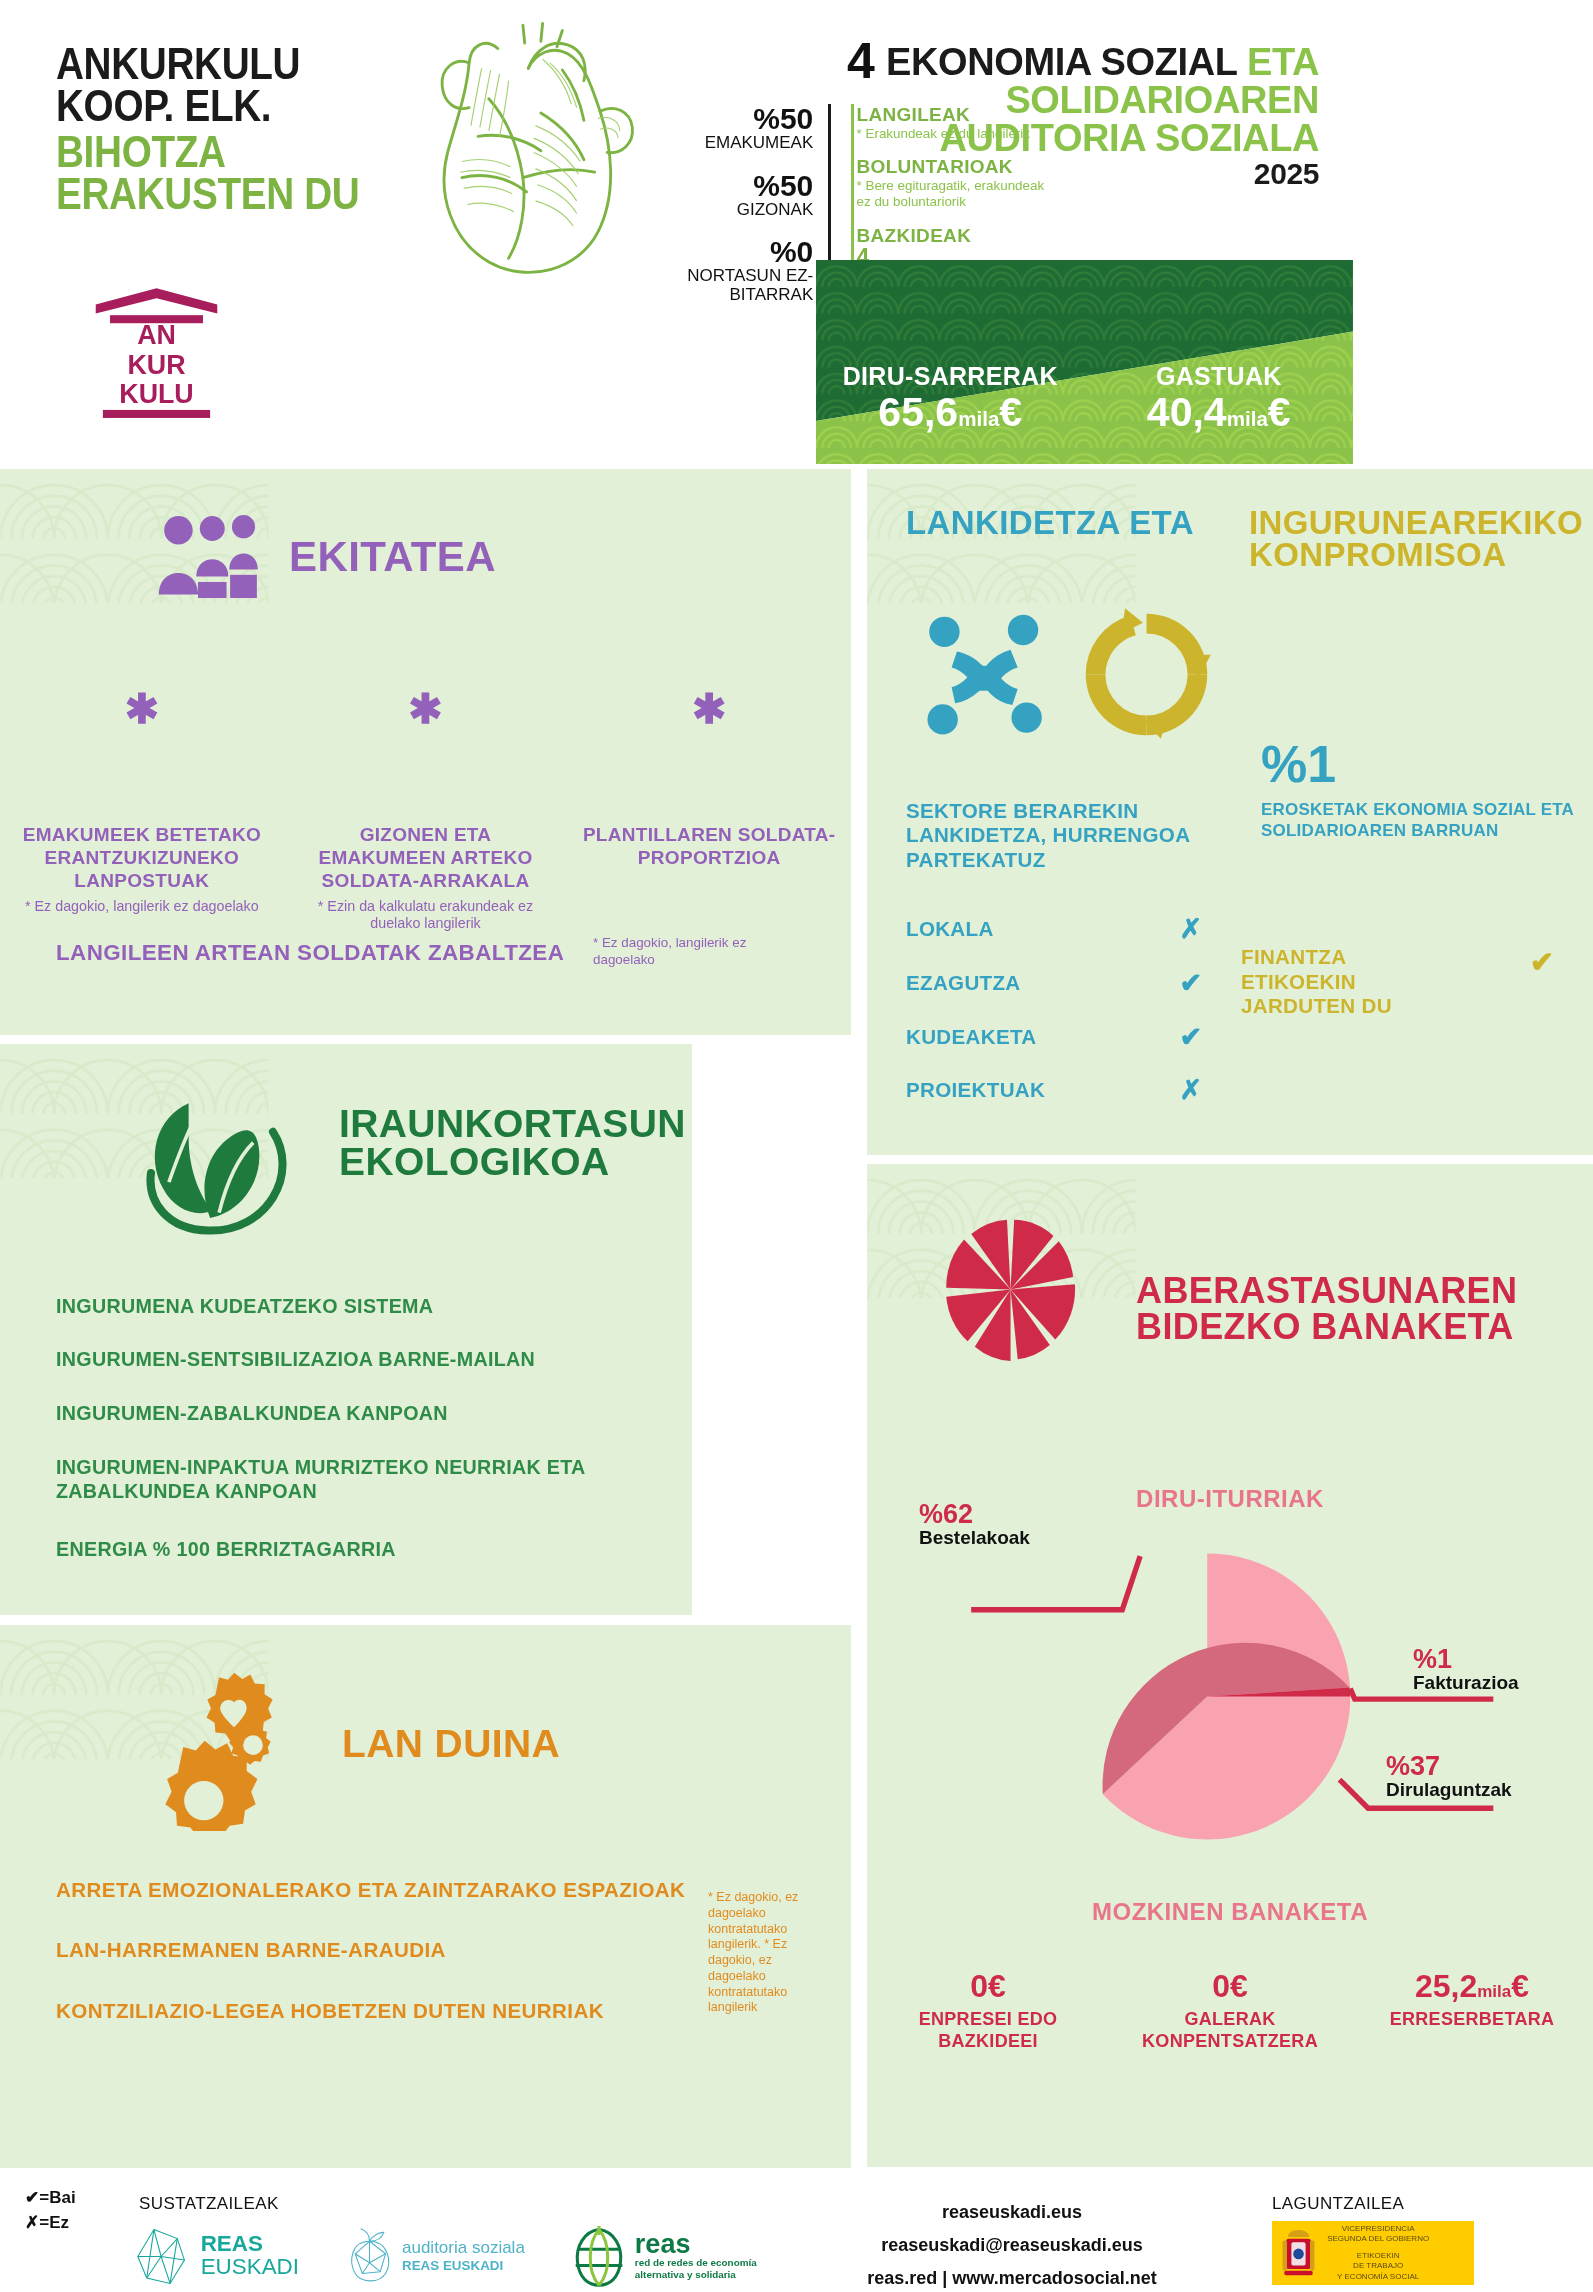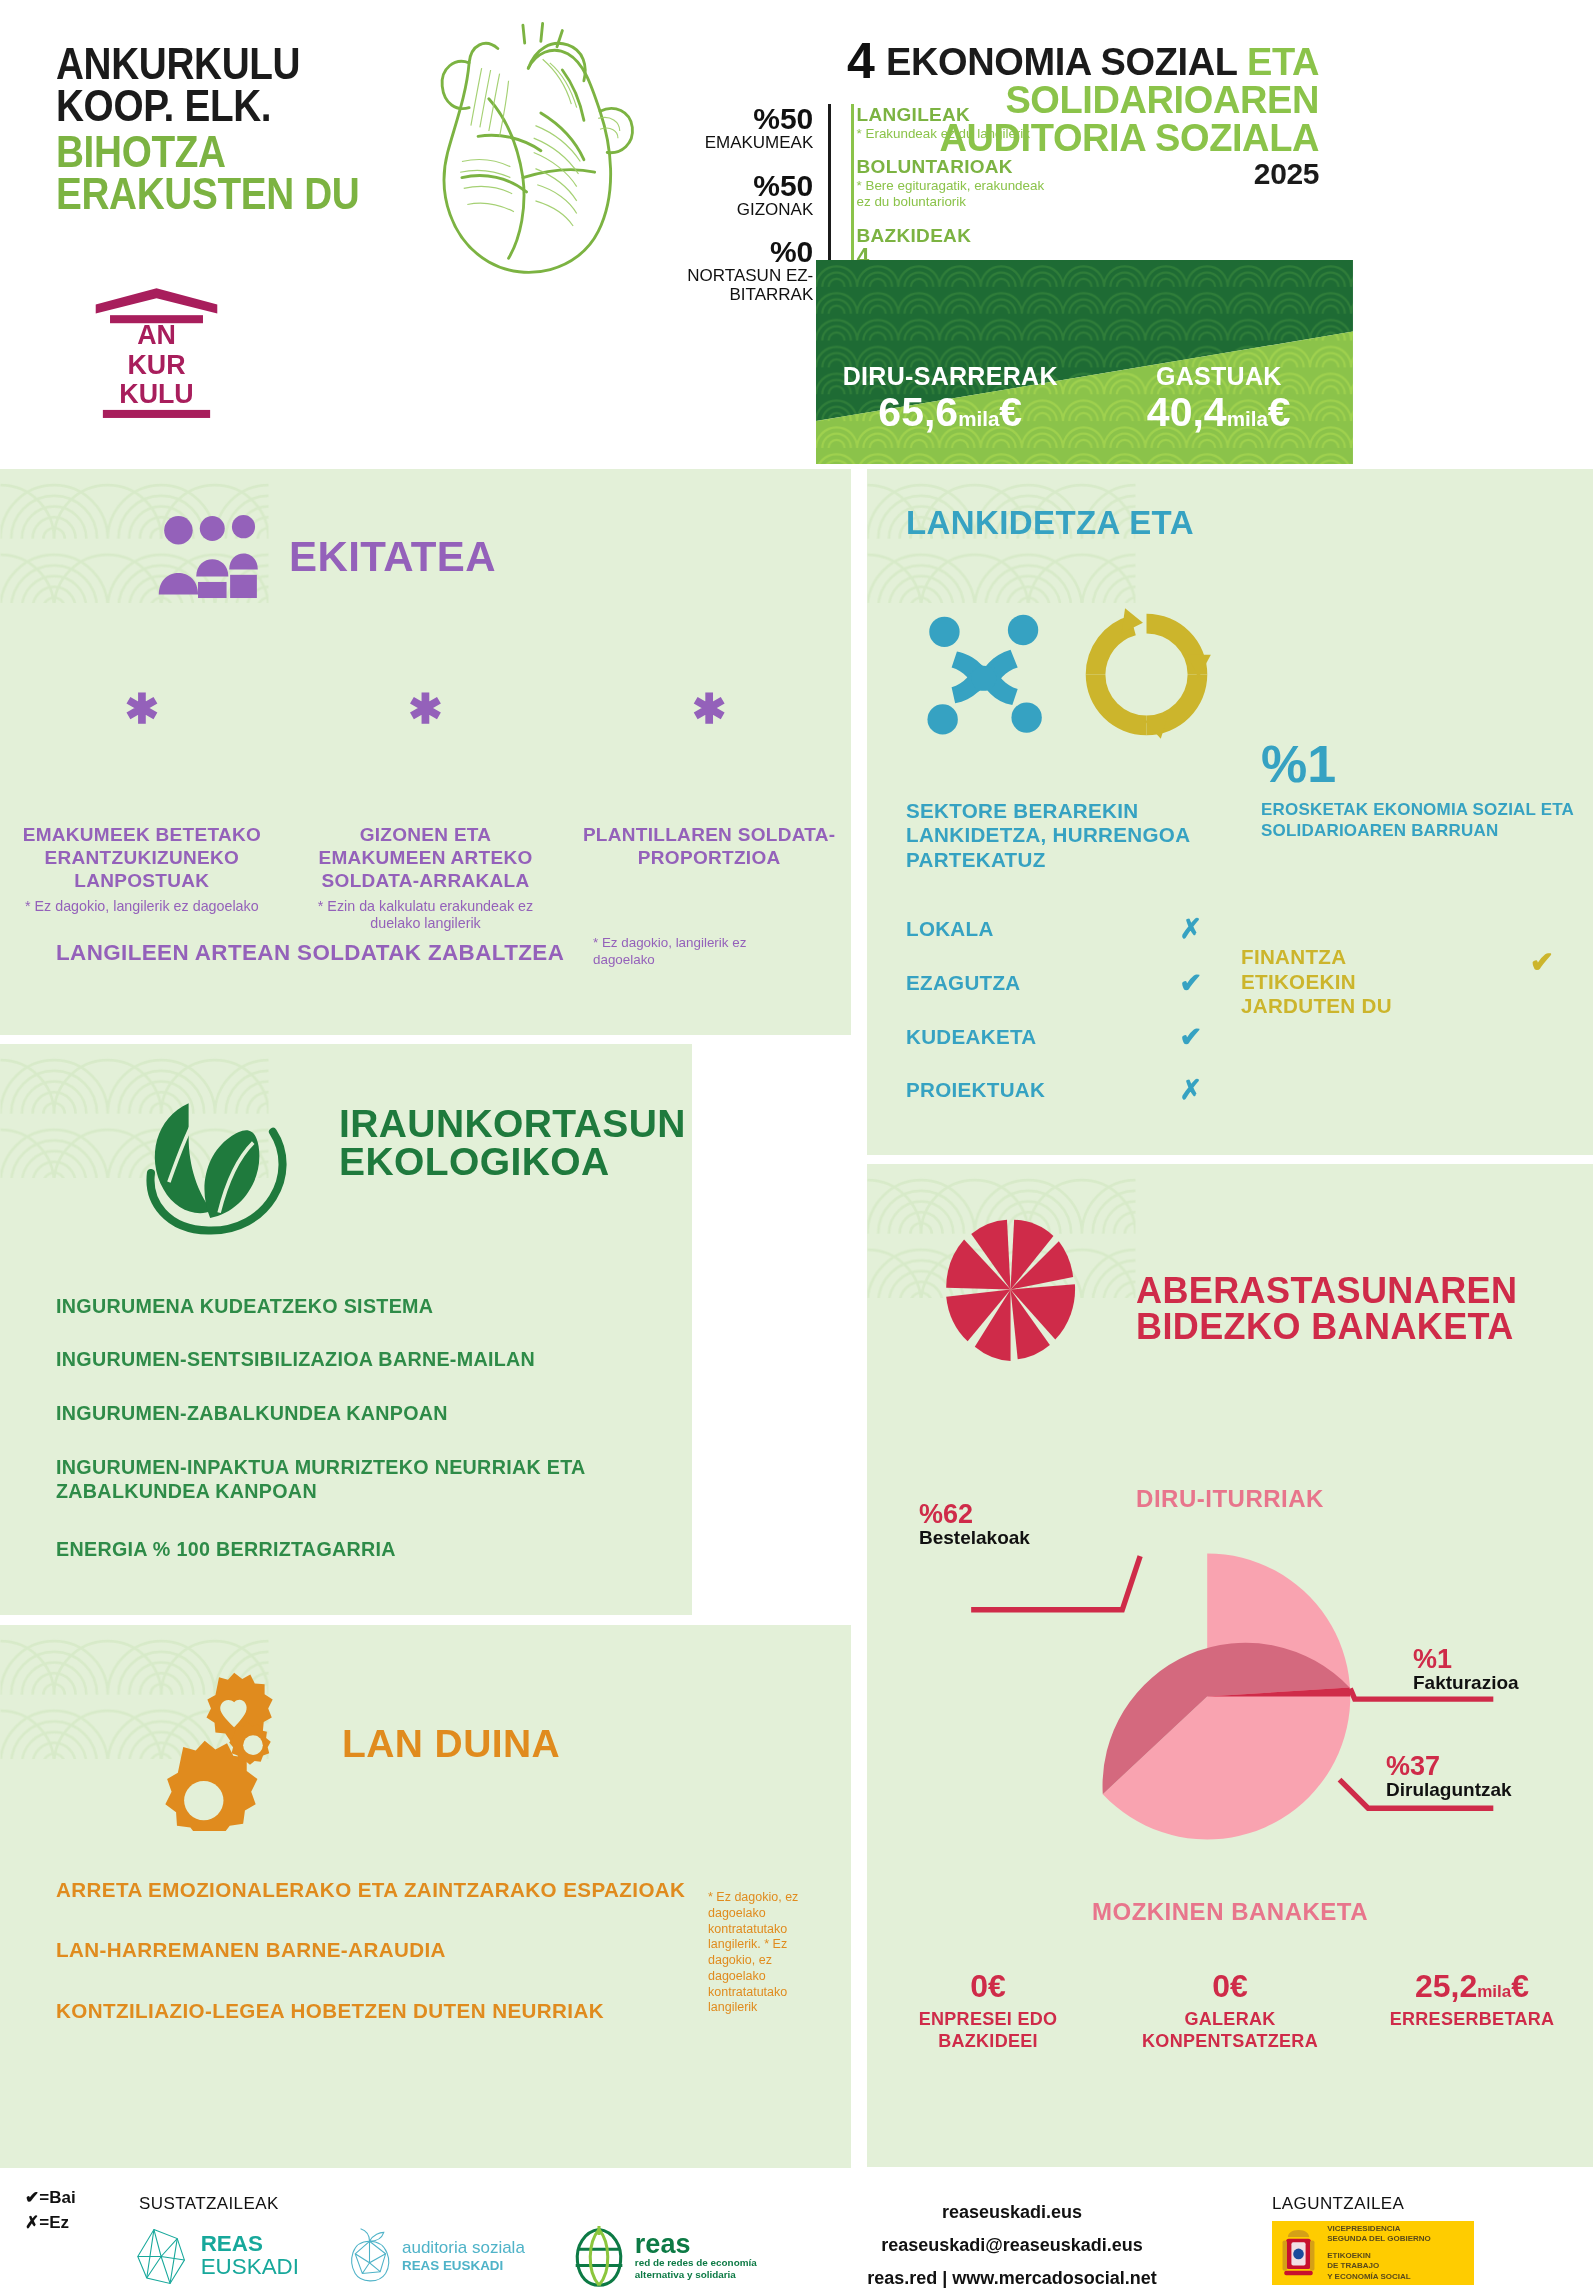--- a/index.html
+++ b/index.html
@@ -124,21 +124,21 @@
   
   #footer { position:absolute; left:0; top:2174px; width:1593px; height:118px; background:#fff; }
   #legend { position:absolute; left:25px; top:10.7px; font-size:17px; color:#111; line-height:1.5; font-weight:bold; }
   #sus-lbl { position:absolute; left:139px; top:19.7px; font-size:17px; color:#111; letter-spacing:0.4px; }
   #logos { position:absolute; left:134px; top:52px; display:flex; align-items:center; gap:47px; }
   #contact { position:absolute; left:851px; top:21.5px; width:322px; text-align:center;
       font-size:18px; font-weight:bold; color:#111; line-height:1.85; }
   #lag-lbl { position:absolute; left:1272px; top:19.7px; font-size:17px; color:#111; letter-spacing:0.4px; }
   #gob { position:absolute; left:1272px; top:47px; width:202px; height:64px; background:#FFCC00;
       display:flex; align-items:center; gap:9px; padding:5.4px 7.2px; }
-  #gob .txt { font-size:8px; color:#5a4a1a; line-height:1.3; font-weight:bold; }
+  #gob .txt { font-size:8px; color:#5a4a1a; line-height:1.3; font-weight:normal;text-align:center; }
 </style>
 </head>
 <body>
 
 <div id="header">
 
   <div id="brand">
     <div class="l1">ANKURKULU</div>
     <div class="l2">KOOP. ELK.</div>
     <div class="l3">BIHOTZA</div>
@@ -324,20 +324,21 @@
     <div id="ek-bnote">* Ez dagokio, langilerik ez dagoelako</div>
   </div>
 </div>
 
 <div class="panel" id="p-lank">
   <svg class="bgpat" viewBox="0 0 300 150" width="269" height="134">
       <rect width="100%" height="100%" fill="url(#scallop)"></rect>
     </svg>
   <div class="inner">
     <div class="ptitle" id="lk-t1">LANKIDETZA ETA</div>
+    <div class="ptitle" id="lk-t2">INGURUNEAREKIKO KONPROMISOA</div>
 
     <svg id="lk-people" viewBox="0 0 150 160">
       <g fill="#36a2c2">
         <circle cx="24" cy="30" r="17"></circle>
           <circle cx="112" cy="28" r="17"></circle>
         <circle cx="22" cy="128" r="17"></circle>
           <circle cx="116" cy="126" r="17"></circle>
         <path d="M38 52 C58 56 72 70 78 88 L60 98 C54 84 46 74 32 70 Z"></path>
         <path d="M98 50 C78 56 66 70 60 88 L78 98 C84 84 92 74 106 70 Z"></path>
         <path d="M36 110 C56 106 70 92 78 74 L60 64 C54 78 46 88 32 92 Z"></path>

